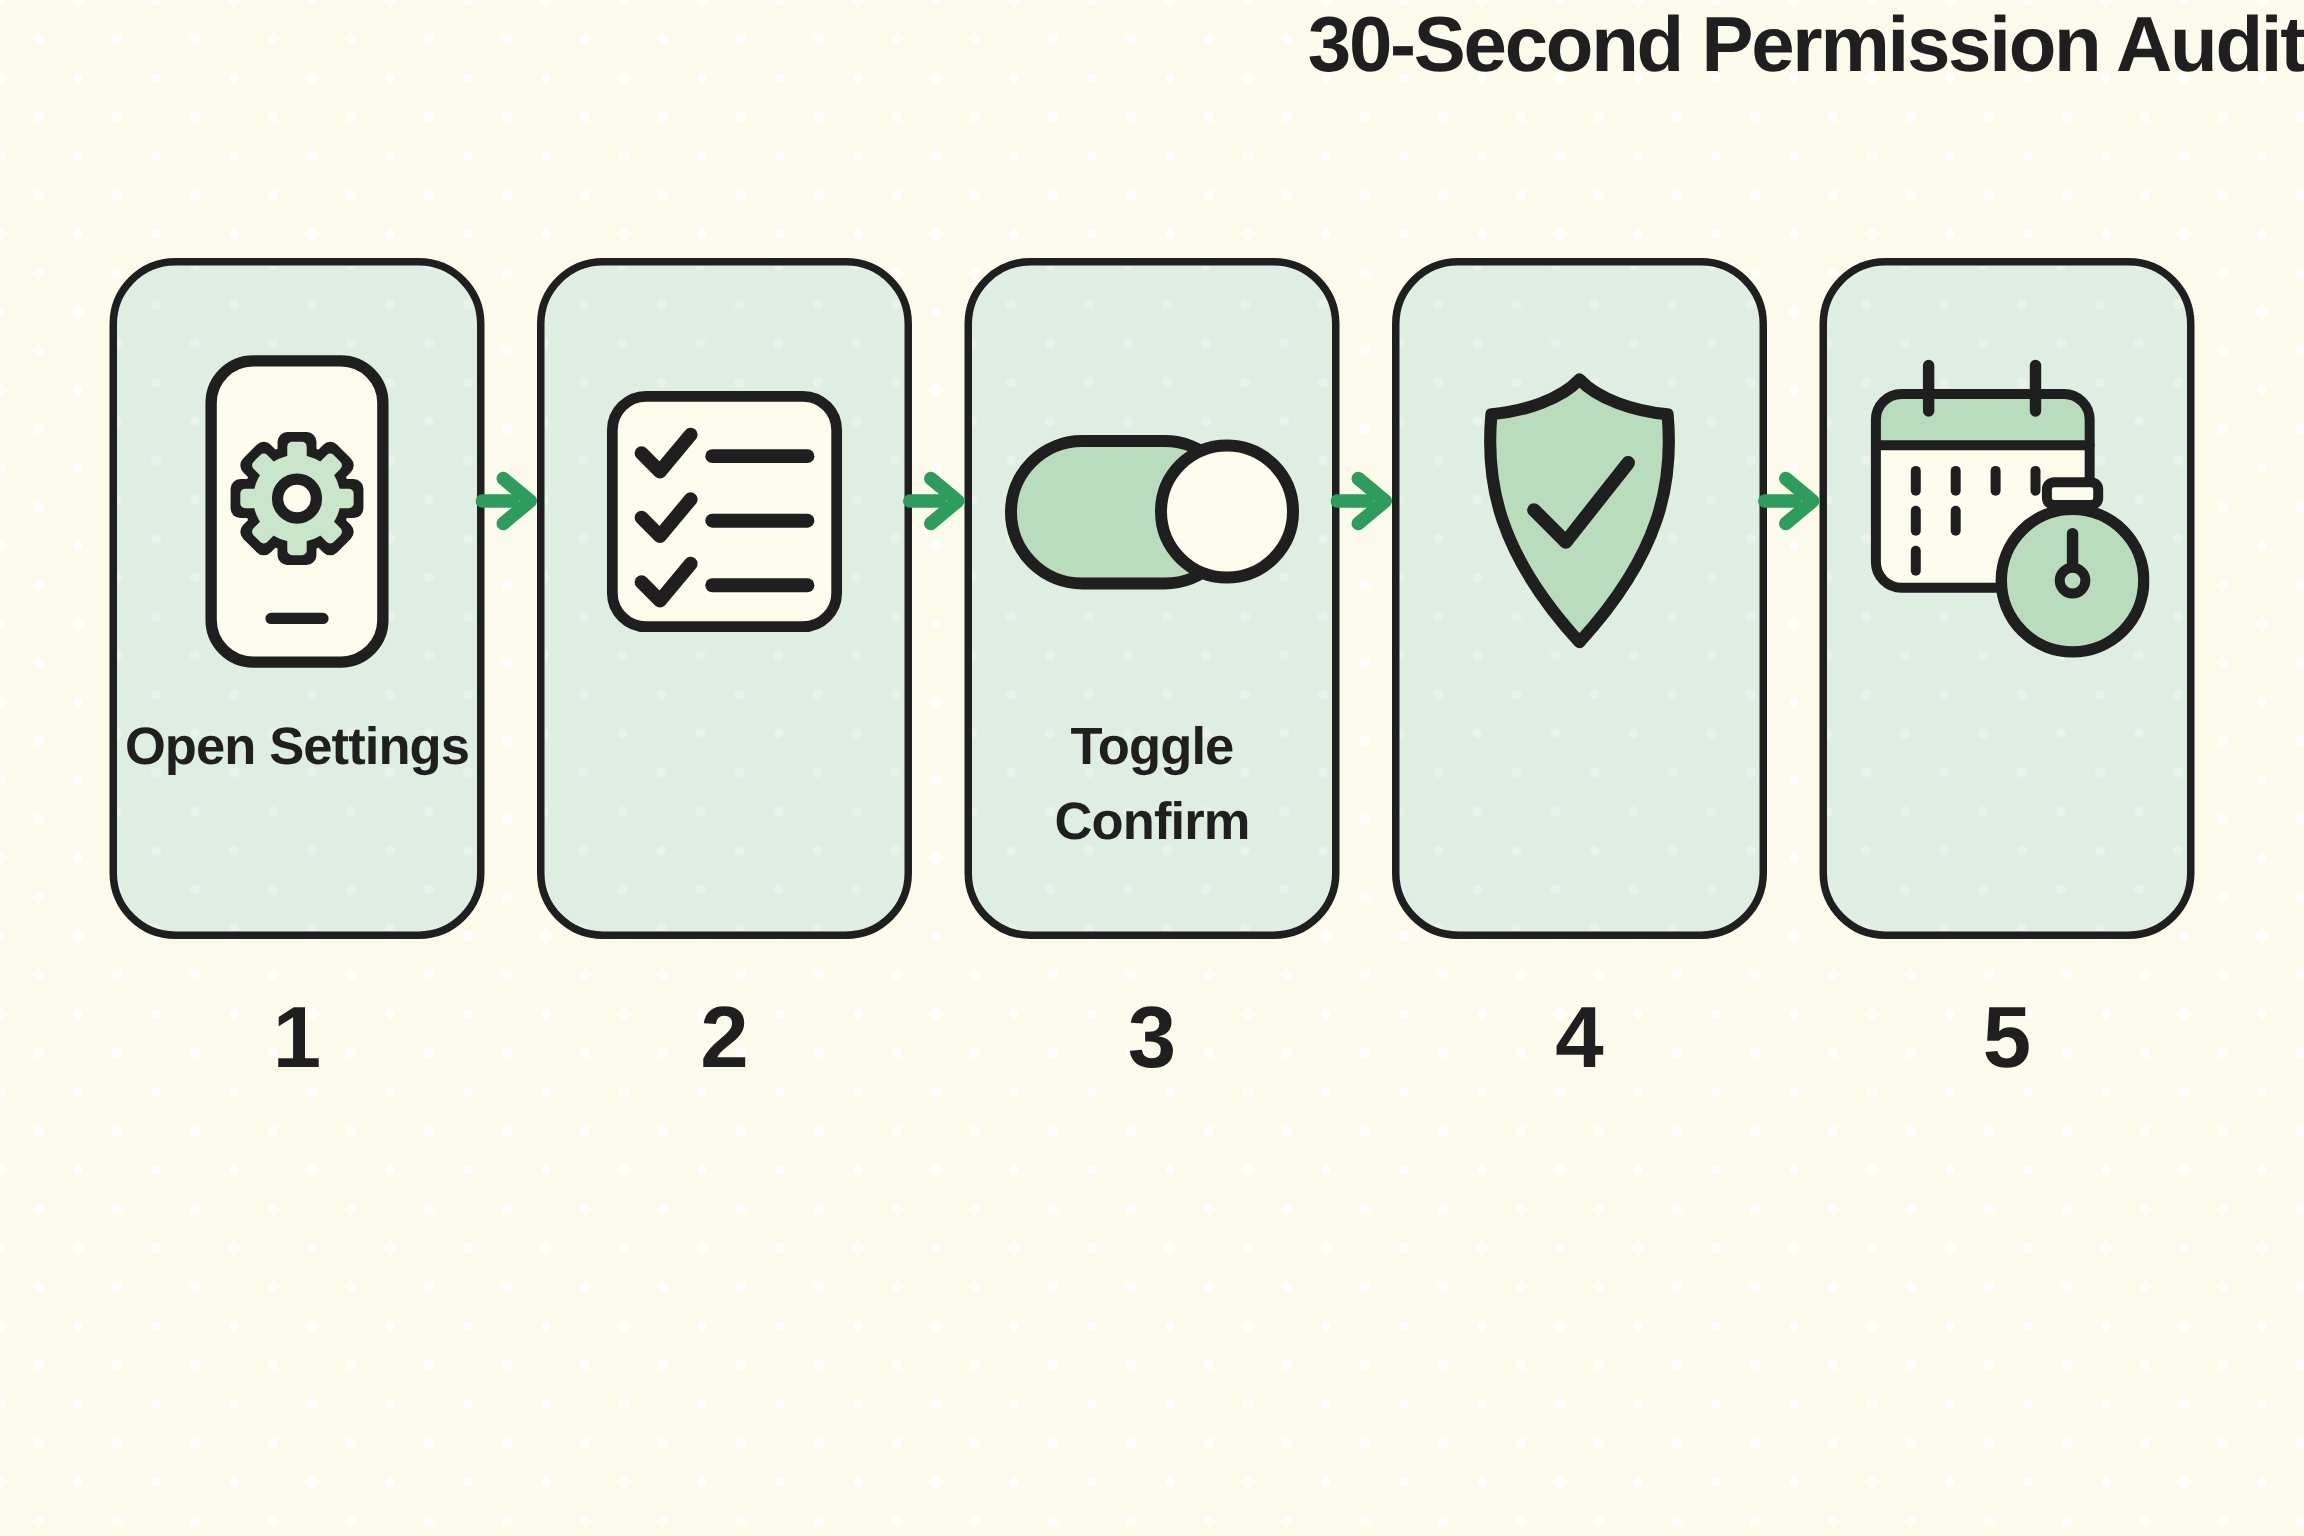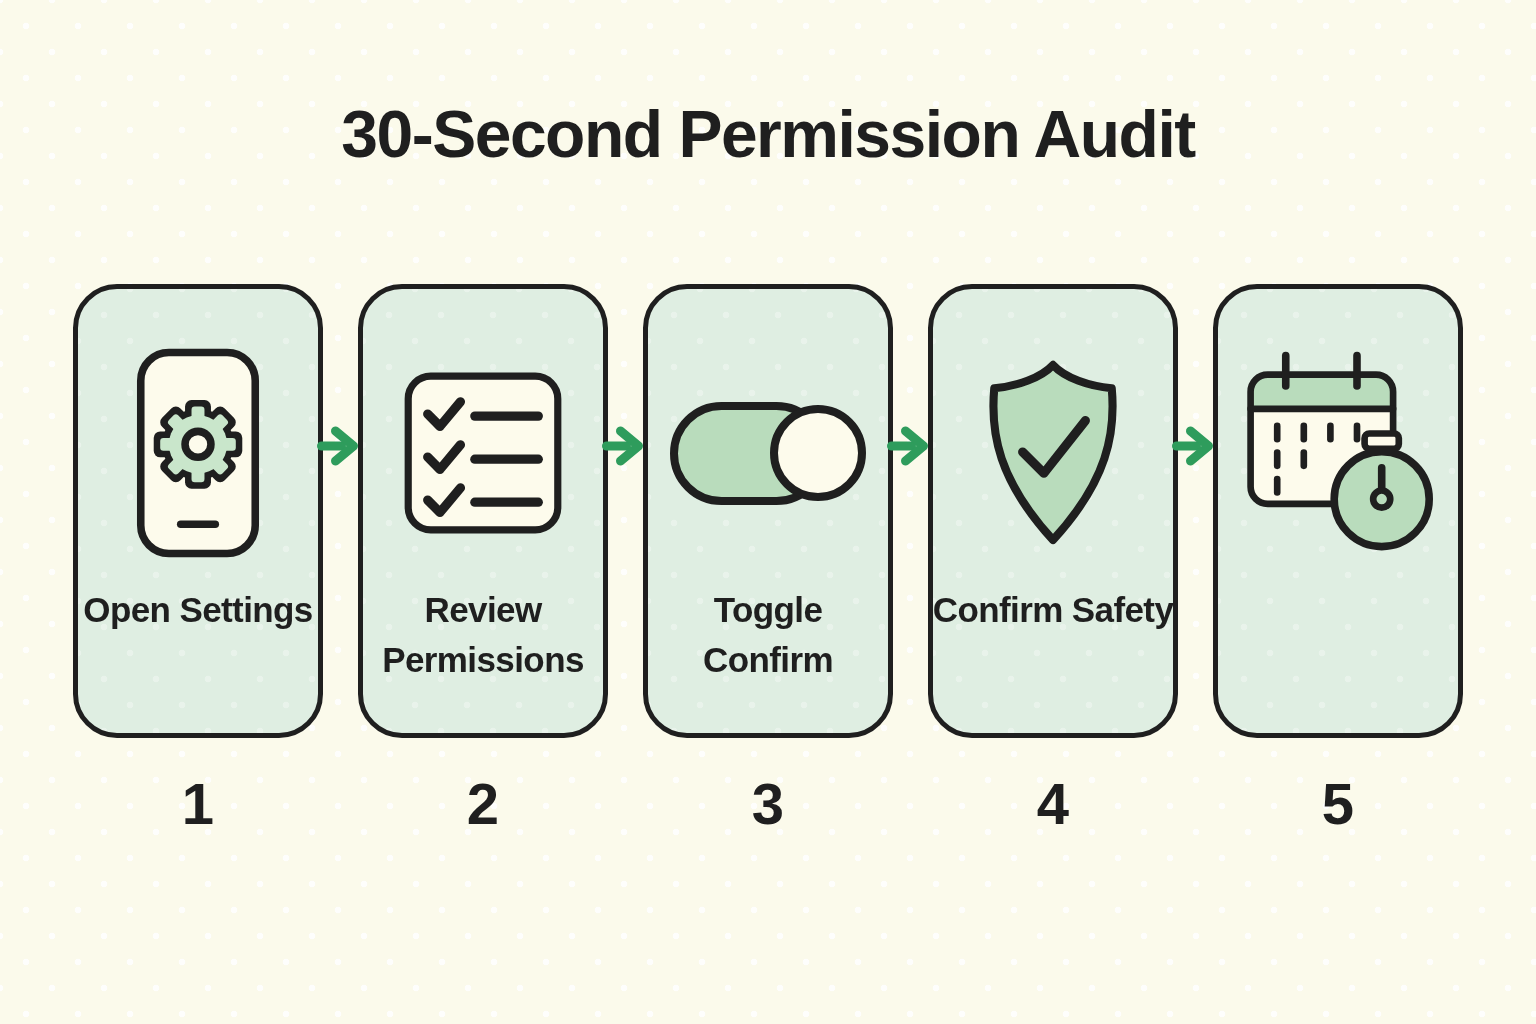--- a/index.html
+++ b/index.html
@@ -18,23 +18,22 @@
     color:var(--ink);
     background-color:var(--bg);
     background-image:
       radial-gradient(rgba(255,255,255,0.85) 3px, transparent 3.6px),
       radial-gradient(rgba(255,255,255,0.85) 3px, transparent 3.6px);
     background-size:52px 52px;
     background-position:0 0, 26px 26px;
     overflow:hidden;
   }
   .title{
-    text-align:center;
-    margin-top:96px;
-    font-size:66px;
+    text-align:right;
+    font-size:52px;
     font-weight:700;
     letter-spacing:-1.5px;
   }
   .steps-row{
     margin-top:112px;
     display:flex;
     justify-content:center;
     align-items:flex-start;
   }
   .card{
@@ -183,21 +182,20 @@
         <g class="stroke" stroke-width="9">
           <polyline points="26,44 38,56 58,32"></polyline>
           <line x1="72" y1="46" x2="134" y2="46"></line>
           <polyline points="26,86 38,98 58,74"></polyline>
           <line x1="72" y1="88" x2="134" y2="88"></line>
           <polyline points="26,128 38,140 58,116"></polyline>
           <line x1="72" y1="130" x2="134" y2="130"></line>
         </g>
       </svg>
     </div>
-    <div class="card-label">Review Permissions</div>
   </div>
 
   <div class="arrow-gap">
     <svg viewBox="0 0 44 44">
       <line x1="3" y1="22" x2="23" y2="22" stroke="var(--arrow)" stroke-width="9" stroke-linecap="round"></line>
       <polyline points="17,7 35,22 17,37" fill="none" stroke="var(--arrow)" stroke-width="9" stroke-linecap="round" stroke-linejoin="round"></polyline>
     </svg>
   </div>
 
   <div class="card">
@@ -217,21 +215,20 @@
     </svg>
   </div>
 
   <div class="card">
     <div class="icon-box">
       <svg width="162" height="194" viewBox="0 0 160 190">
         <path d="M80 8 C 92 21 116 29 138 31 C 142 75 134 122 80 181 C 26 122 18 75 22 31 C 44 29 68 21 80 8 Z" fill="var(--mid-green)" stroke="var(--ink)" stroke-width="8" stroke-linejoin="round"></path>
         <polyline class="stroke" points="50,94 71,115 112,63" stroke-width="9"></polyline>
       </svg>
     </div>
-    <div class="card-label">Confirm Safety</div>
   </div>
 
   <div class="arrow-gap">
     <svg viewBox="0 0 44 44">
       <line x1="3" y1="22" x2="23" y2="22" stroke="var(--arrow)" stroke-width="9" stroke-linecap="round"></line>
       <polyline points="17,7 35,22 17,37" fill="none" stroke="var(--arrow)" stroke-width="9" stroke-linecap="round" stroke-linejoin="round"></polyline>
     </svg>
   </div>
 
   <div class="card">

